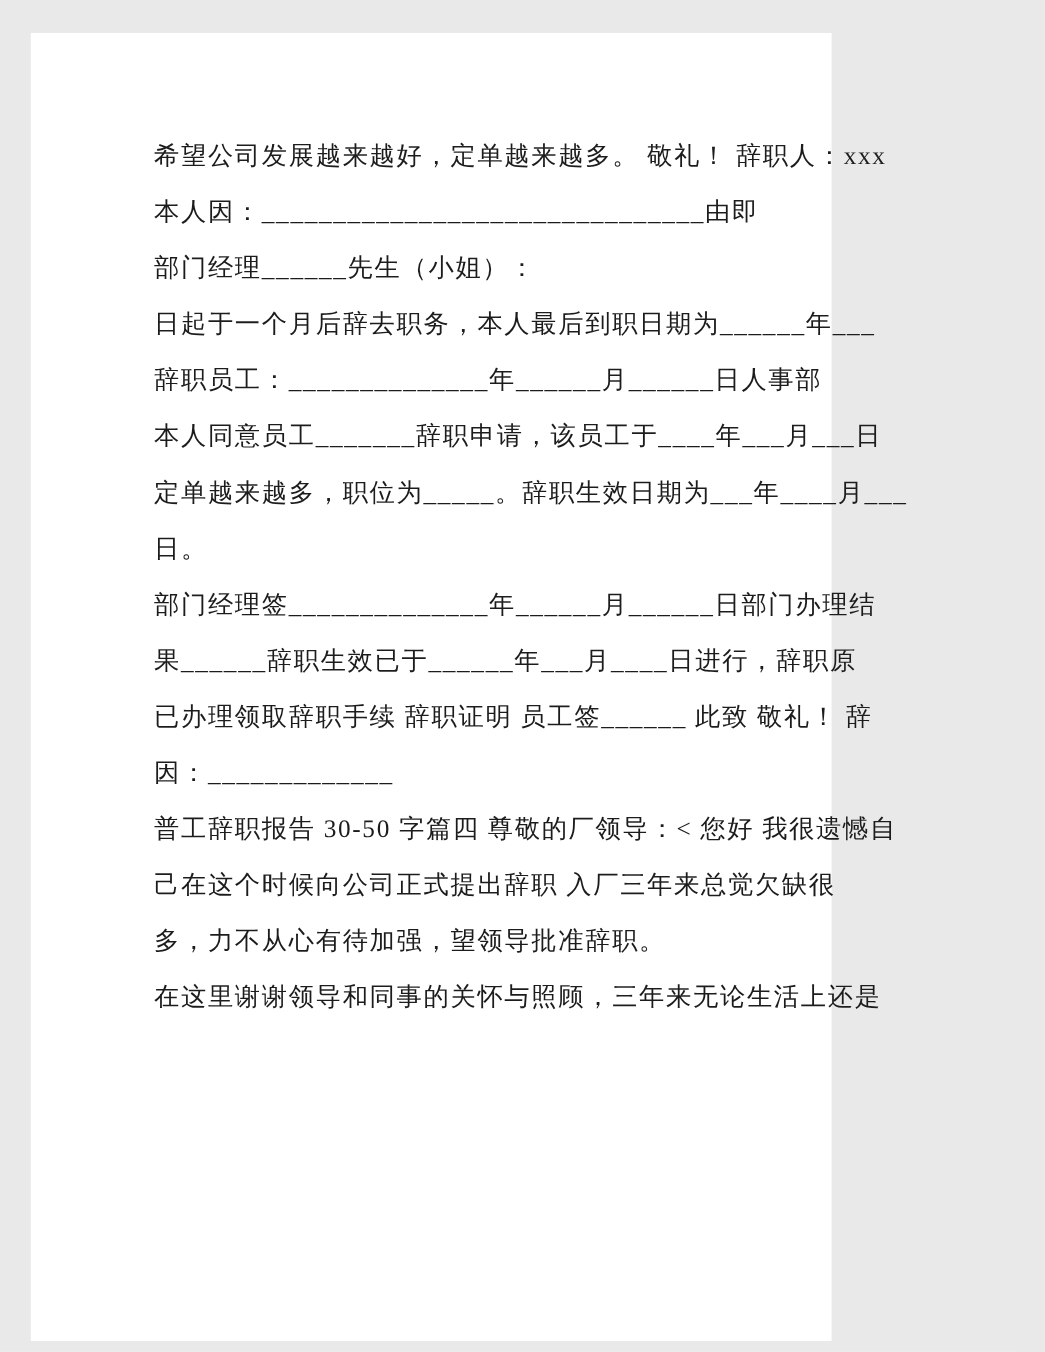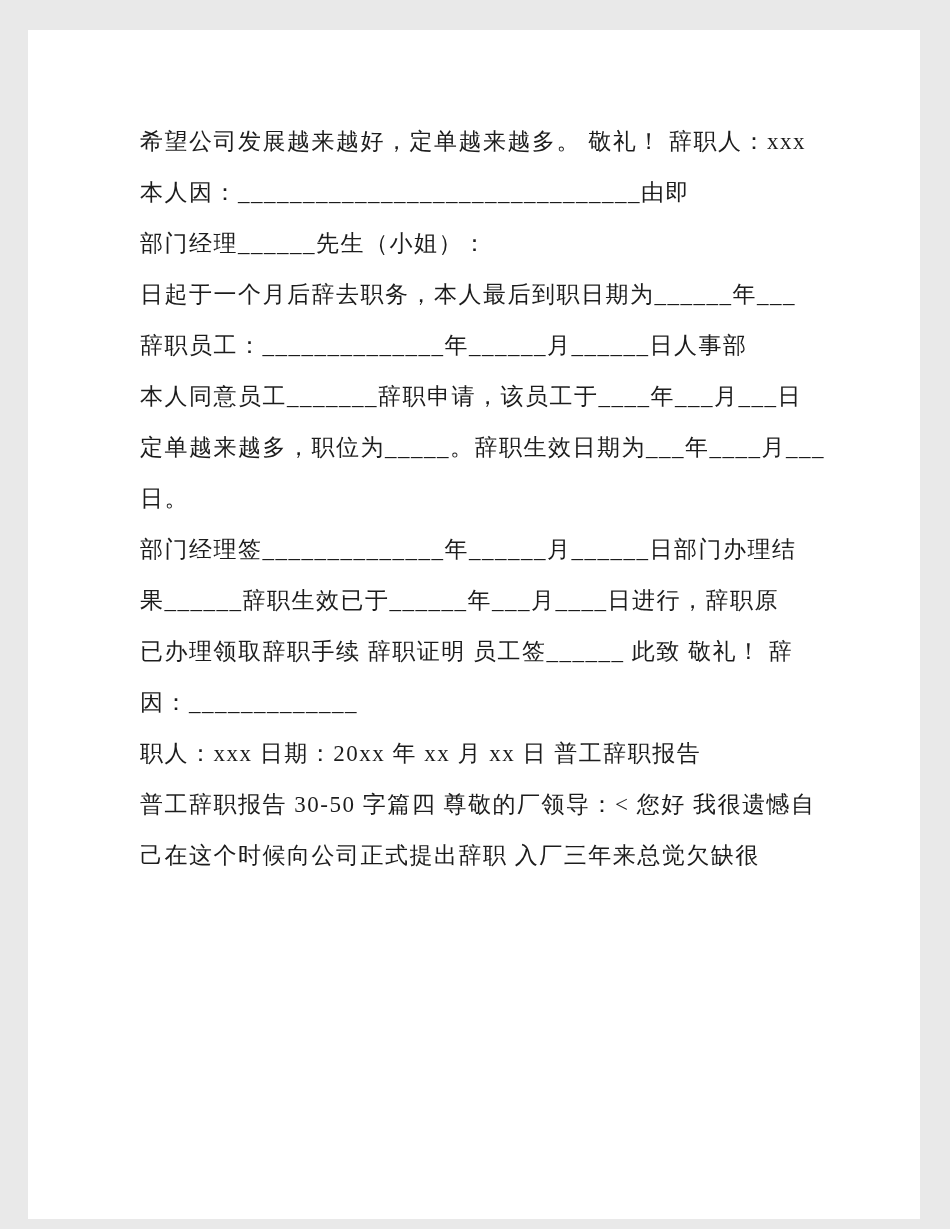--- a/index.html
+++ b/index.html
@@ -11,21 +11,21 @@
     height: 1229px;
     background: #e9e9e9;
     position: relative;
     overflow: hidden;
     font-family: "Liberation Serif", "DejaVu Serif", serif;
   }
   .paper {
     position: absolute;
     left: 28px;
     top: 30px;
-    width: 892px;
+    width: 728px;
     height: 1189px;
     background: #ffffff;
   }
   .content {
     position: absolute;
     left: 112px;
     top: 86px;
     width: 690px;
     color: #1c1c1c;
   }
@@ -48,17 +48,18 @@
     <p class="line">部门经理______先生（小姐）：</p>
     <p class="line">日起于一个月后辞去职务，本人最后到职日期为______年___</p>
     <p class="line">辞职员工：______________年______月______日人事部</p>
     <p class="line">本人同意员工_______辞职申请，该员工于____年___月___日</p>
     <p class="line">定单越来越多，职位为_____。辞职生效日期为___年____月___</p>
     <p class="line">日。</p>
     <p class="line">部门经理签______________年______月______日部门办理结</p>
     <p class="line">果______辞职生效已于______年___月____日进行，辞职原</p>
     <p class="line">已办理领取辞职手续 辞职证明 员工签______ 此致 敬礼！ 辞</p>
     <p class="line">因：_____________</p>
-    <p class="line">职人：xxx 日期：20xx 年 xx 月 xx 日 普工辞职报告</p>
     <p class="line">普工辞职报告 30-50 字篇四 尊敬的厂领导：&lt; 您好 我很遗憾自</p>
     <p class="line">己在这个时候向公司正式提出辞职 入厂三年来总觉欠缺很</p>
+    <p class="line">多，力不从心有待加强，望领导批准辞职。</p>
+    <p class="line">在这里谢谢领导和同事的关怀与照顾，三年来无论生活上还是</p>
   </div>
 </div>
 
 </body></html>

